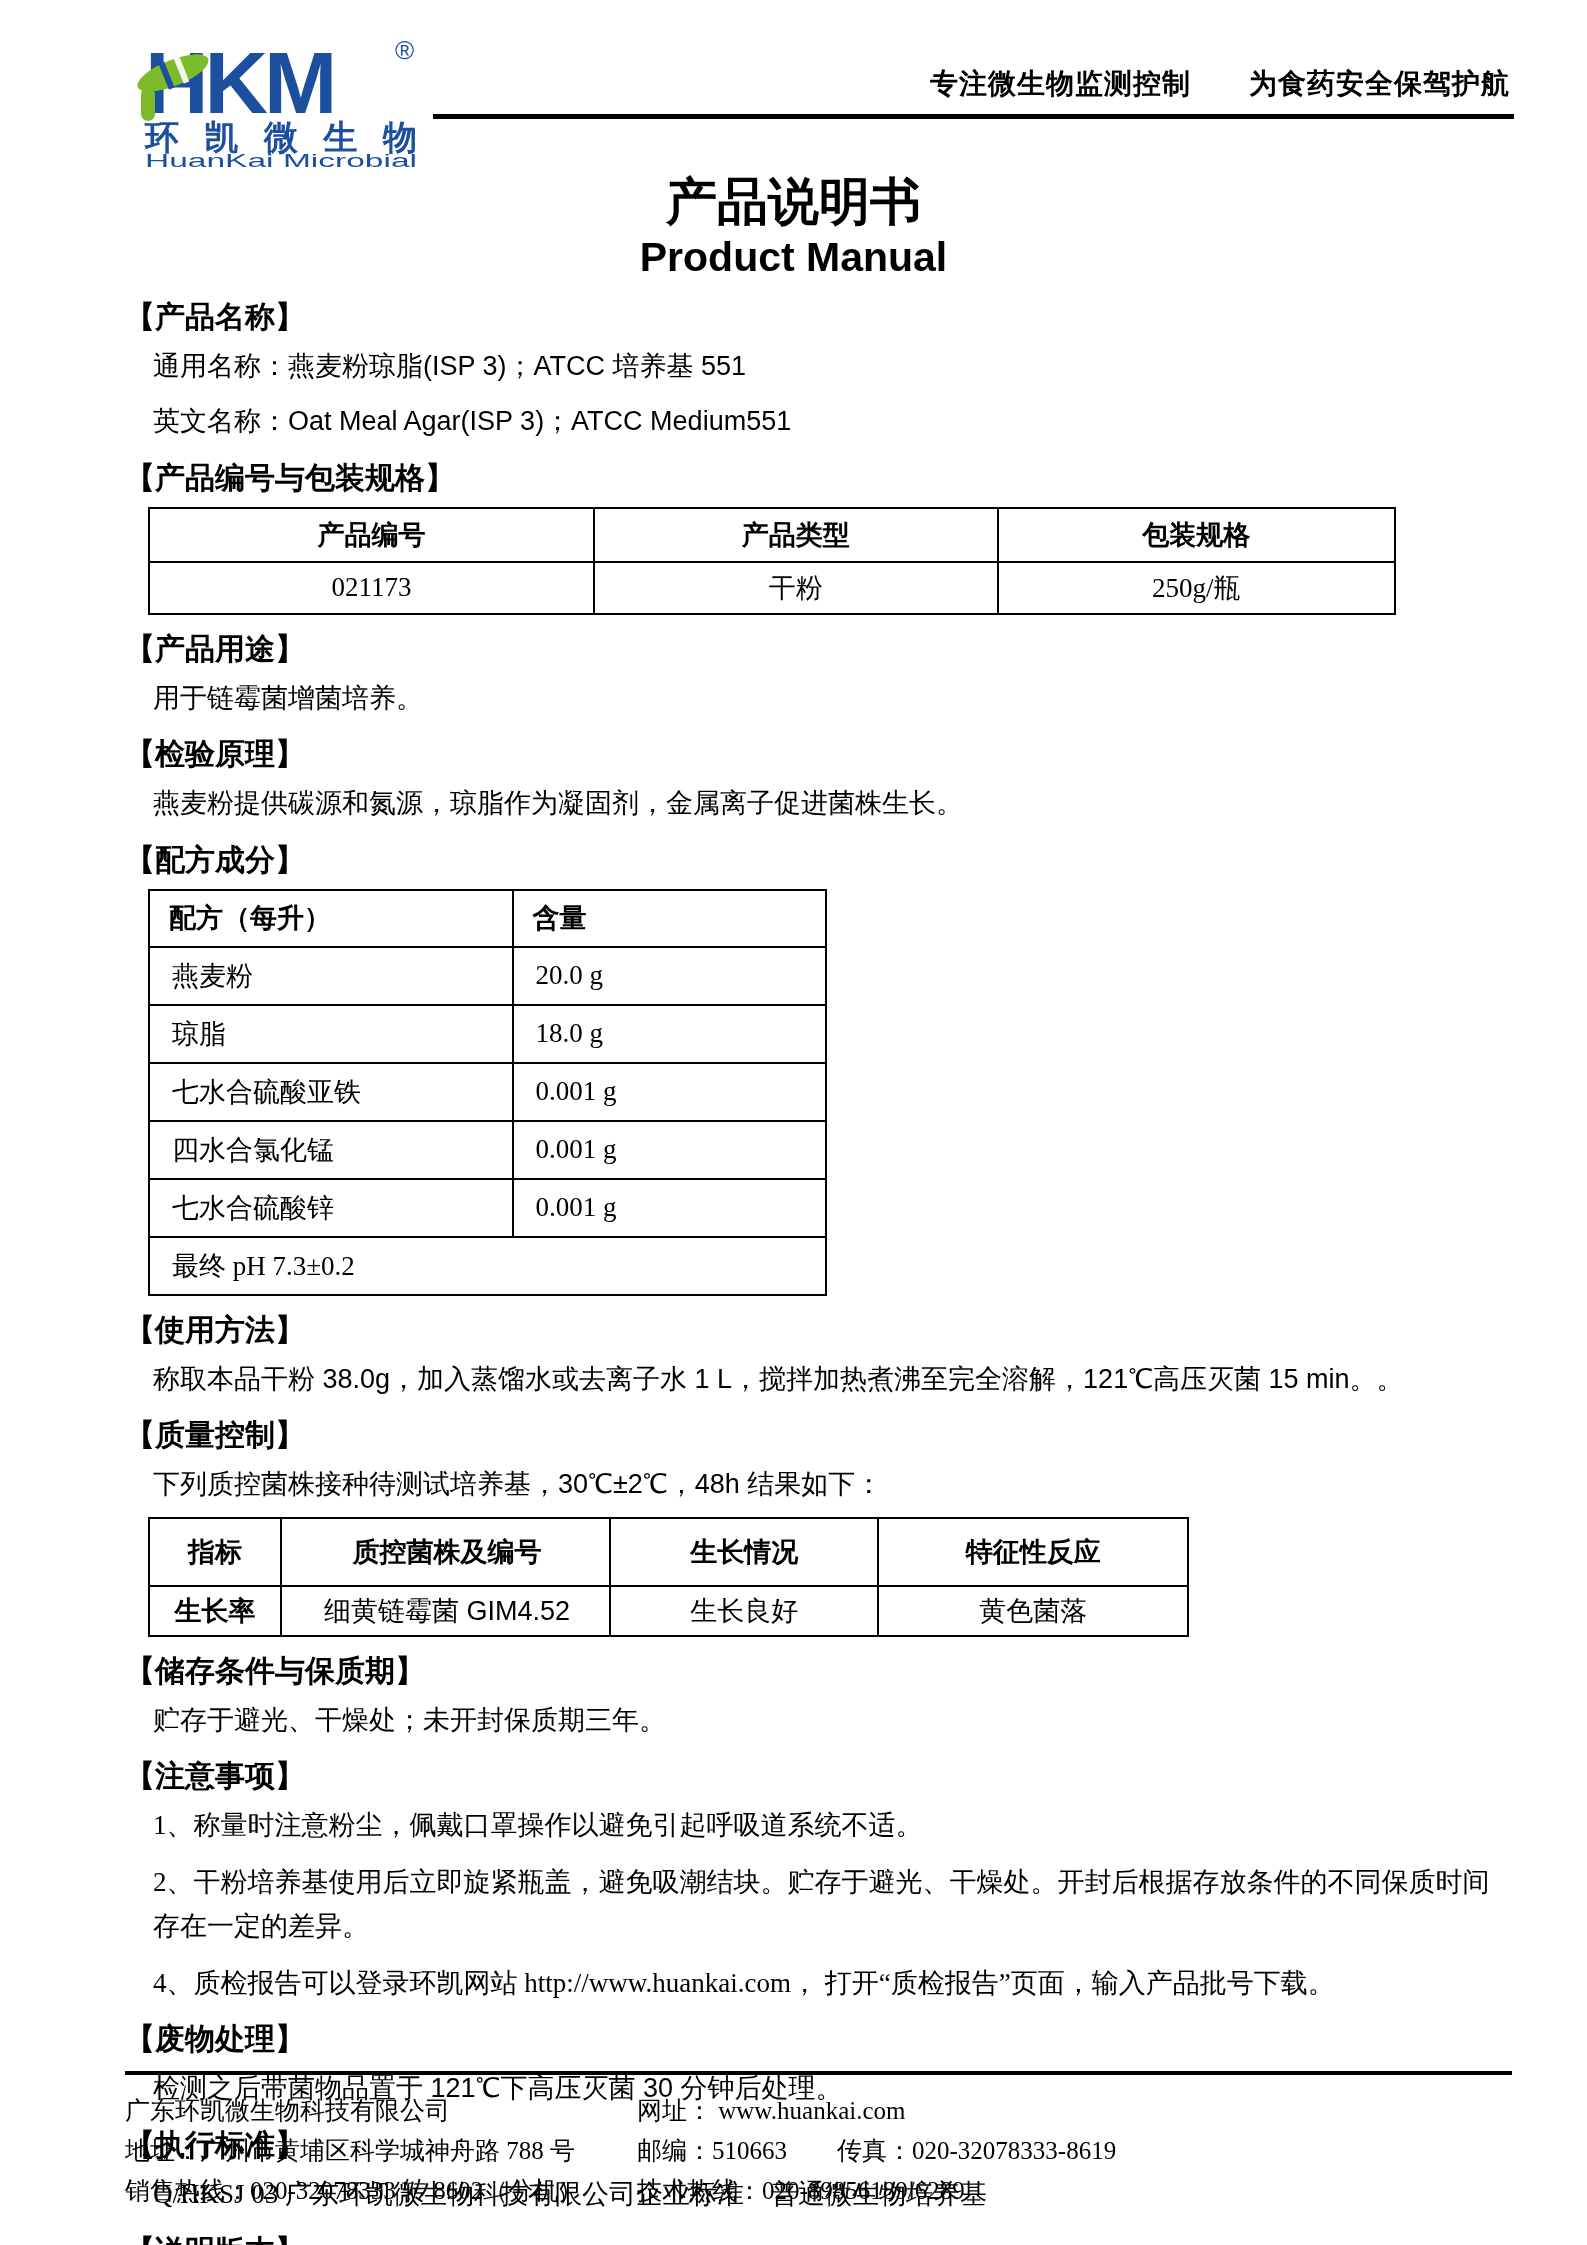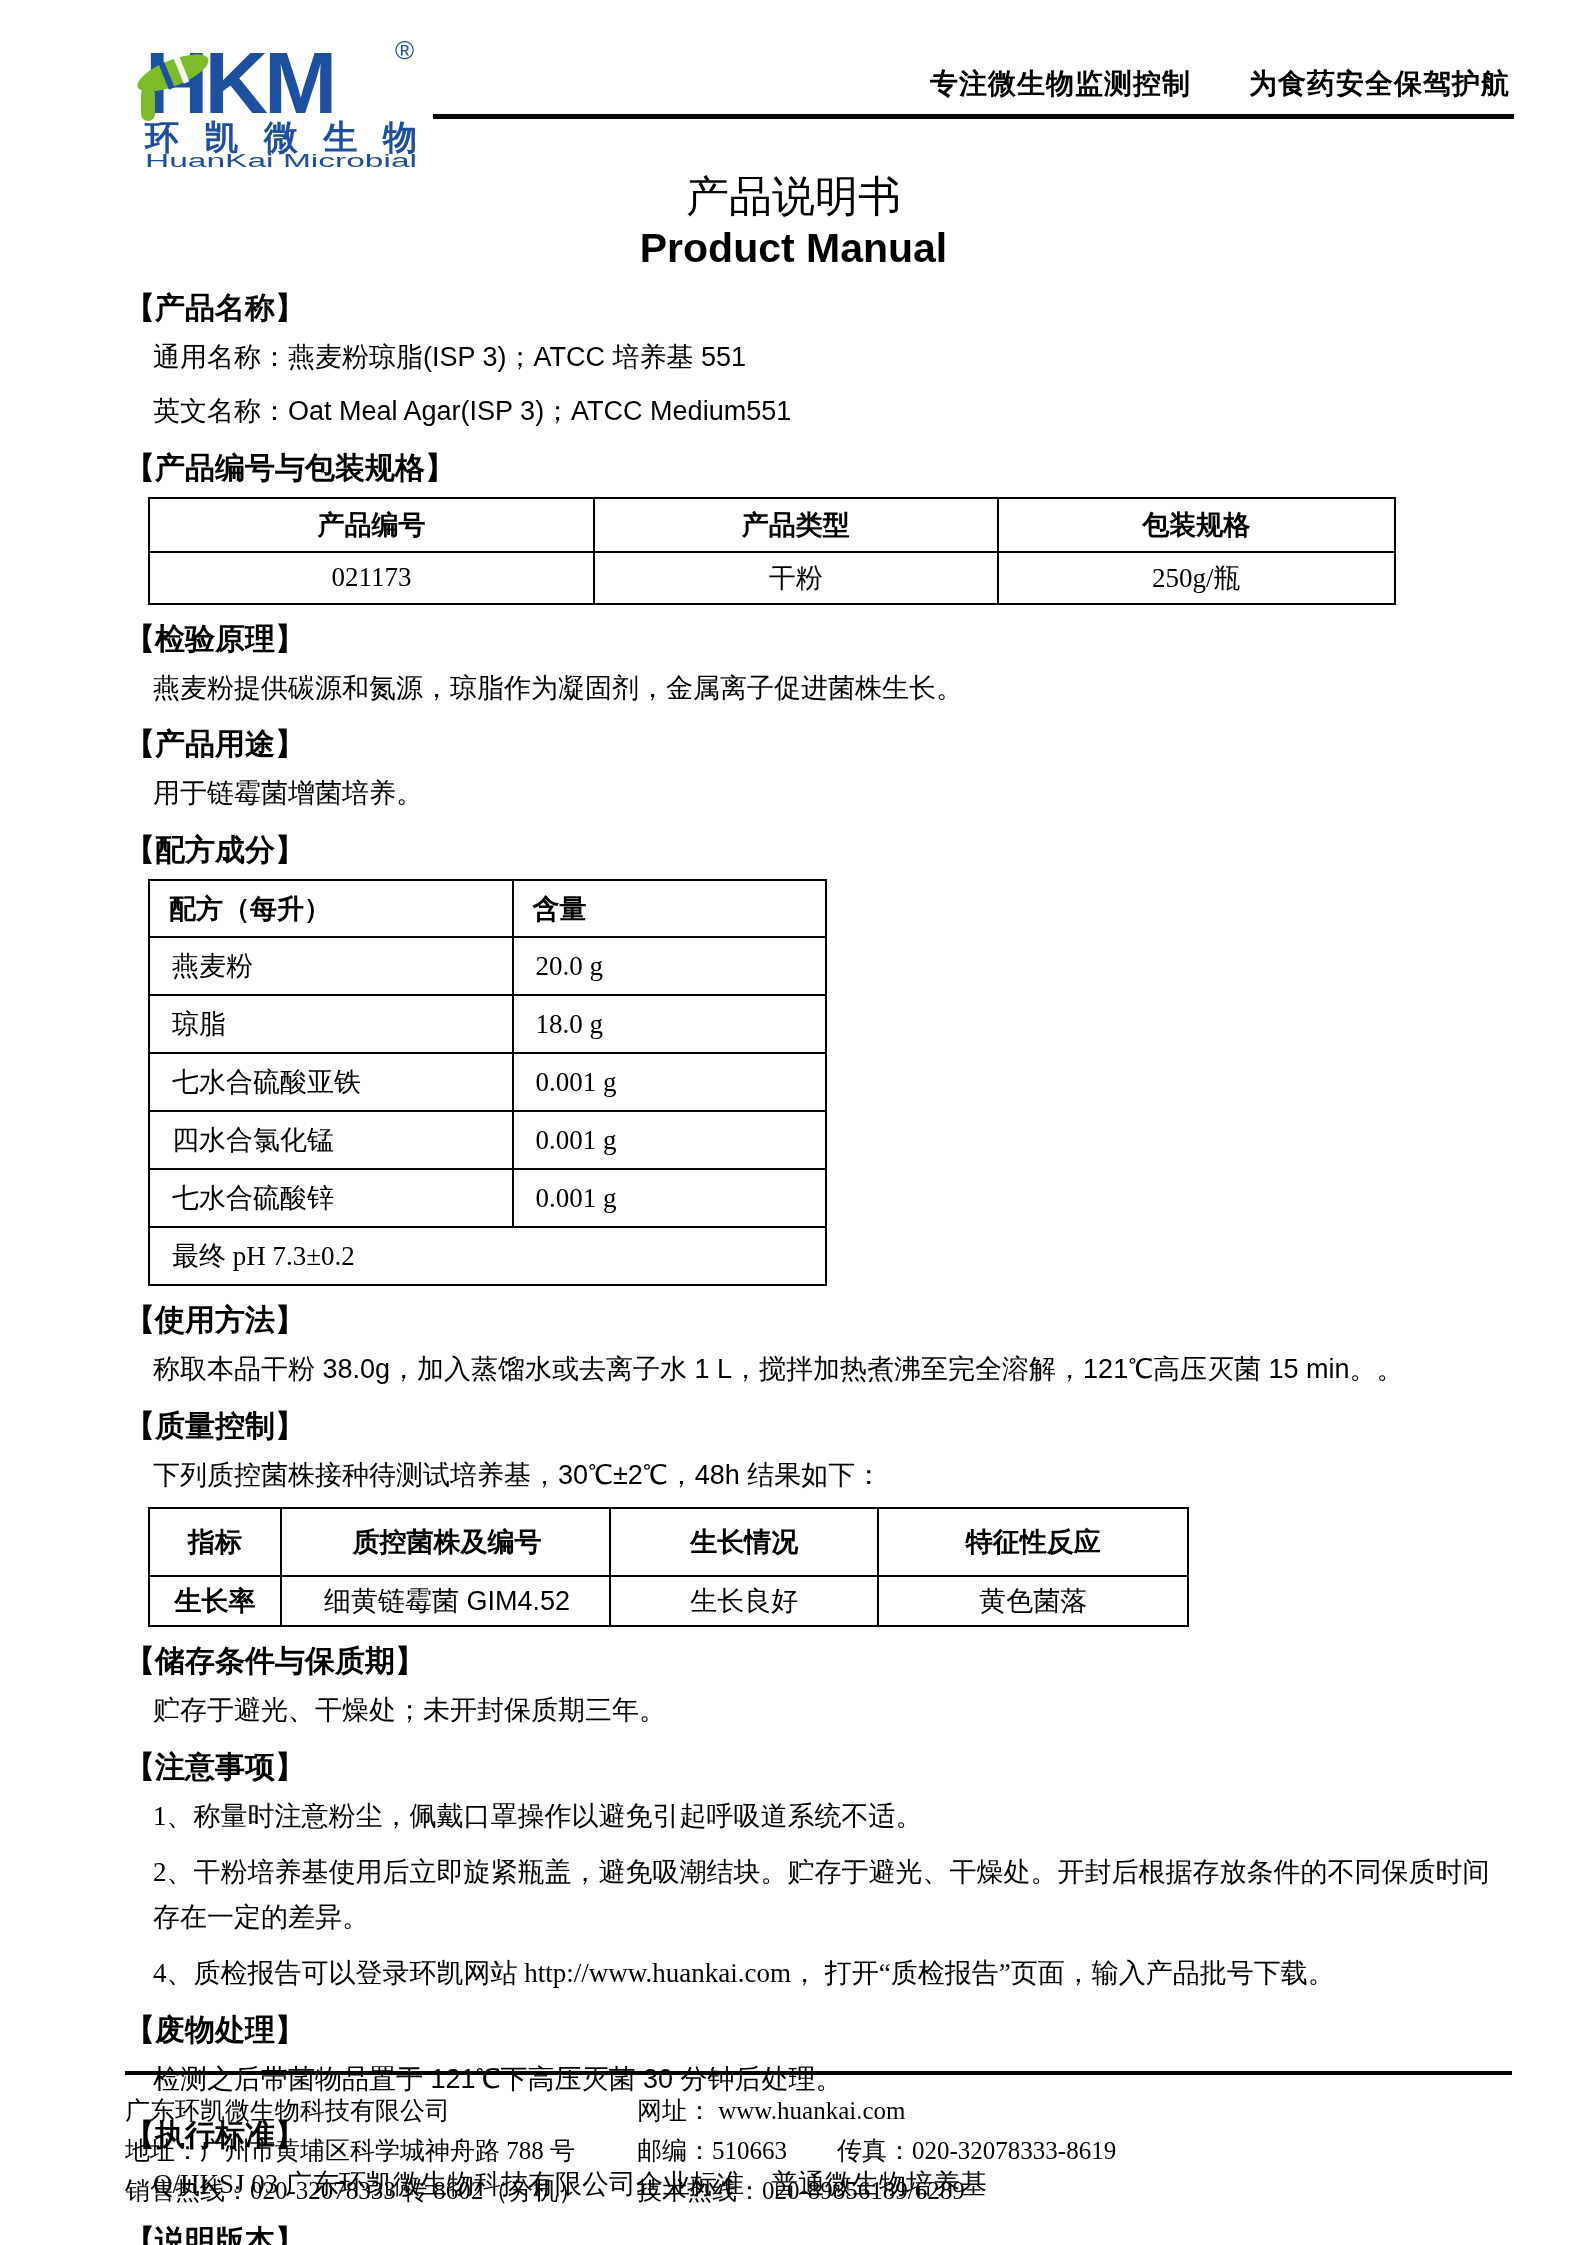--- a/index.html
+++ b/index.html
@@ -7,21 +7,21 @@
   .page{position:absolute;inset:0;box-sizing:border-box;padding:25px 77px 0 125px;background:#fff;overflow:hidden;}
 
   
   .header{position:relative;height:142px;}
   .logo-svg{position:absolute;left:-6px;top:2px;}
   .tagline{position:absolute;right:0;top:40px;font-size:28px;font-weight:bold;letter-spacing:1px;}
   .header-rule{position:absolute;left:308px;right:-4px;top:89px;height:5px;background:#000;}
 
   
   .title-wrap{margin:4px -77px 0 -125px;text-align:center;}
-  .title-cn{font-size:43px;font-weight:normal;margin:0;line-height:1.2;}
+  .title-cn{font-size:51px;font-weight:bold;margin:0;line-height:1.2;}
   .title-en{font-size:41px;font-weight:bold;margin:0;line-height:1.25;}
 
   
   .h{font-size:30px;font-weight:bold;line-height:1.3;margin:14px 0 8px;}
   .p{font-size:27px;line-height:1.65;margin:2px 0 10px 28px;}
   .serif{font-family:"Liberation Serif",serif;}
   .sans{font-family:"Liberation Sans",sans-serif;}
 
   ul.notes{list-style:none;margin:2px 0 10px;padding:0 0 0 28px;}
   ul.notes li{font-size:27px;line-height:1.65;margin-bottom:12px;font-family:"Liberation Serif",serif;}
@@ -100,27 +100,27 @@
       <tr>
         <td class="serif">021173</td>
         <td>干粉</td>
         <td class="serif">250g/瓶</td>
       </tr>
     </tbody>
       </table>
   </div>
 
   <div>
+    <div class="h">【产品用途】</div>
+    <div class="p">用于链霉菌增菌培养。</div>
+  </div>
+
+  <div>
     <div class="h">【检验原理】</div>
     <div class="p">燕麦粉提供碳源和氮源，琼脂作为凝固剂，金属离子促进菌株生长。</div>
-  </div>
-
-  <div>
-    <div class="h">【产品用途】</div>
-    <div class="p">用于链霉菌增菌培养。</div>
   </div>
 
   <div>
     <div class="h">【配方成分】</div>
     <table class="tbl t-formula">
       <colgroup>
           <col style="width:53.7%">
           <col style="width:46.3%">
         </colgroup>
       <tbody>

